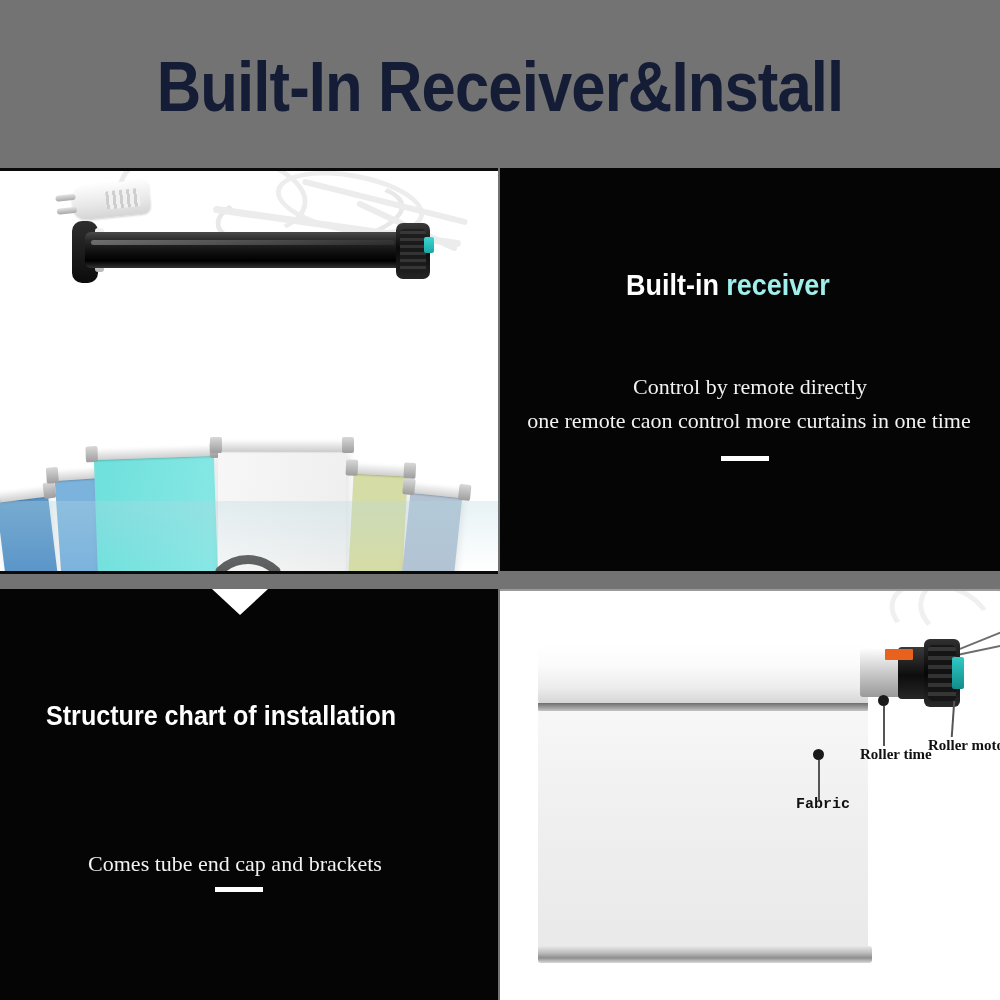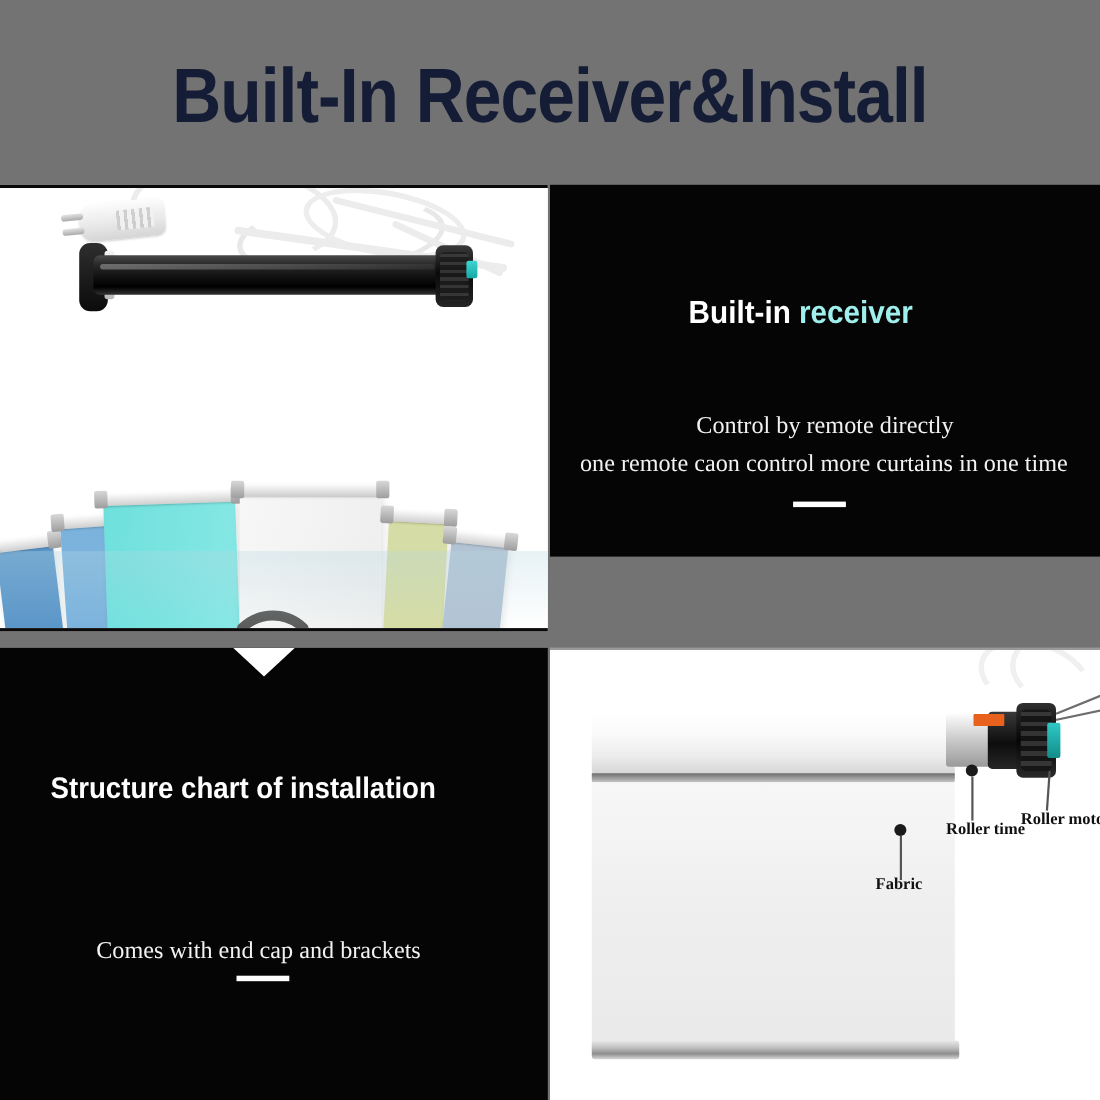--- a/index.html
+++ b/index.html
@@ -36,21 +36,21 @@
     transform-origin: center center;
     white-space: nowrap;
   }
 
   
   .panel {
     position: absolute;
     overflow: hidden;
   }
   .panel-tl { left: 0;   top: 168px; width: 498px; height: 400px; background: #ffffff; border-top: 3px solid #0a0a0a; border-bottom: 3px solid #0a0a0a;}
-  .panel-tr { left: 500px; top: 168px; width: 500px; height: 338px; background: #050505; }
+  .panel-tr { left: 500px; top: 168px; width: 500px; height: 403px; background: #050505; }
   .panel-bl { left: 0;   top: 589px; width: 498px; height: 411px; background: #050505; }
   .panel-br { left: 500px; top: 589px; width: 500px; height: 411px; background: #ffffff; border-top: 2px solid #9a9a9a; }
 
   
   .notch {
     position: absolute;
     top: 0;
     width: 0; height: 0;
     border-left: 28px solid transparent;
     border-right: 28px solid transparent;
@@ -412,21 +412,21 @@
     <div class="dark-body" style="left:-5px; top:236px; width:508px;">one remote caon control more curtains in one time</div>
 
     <div class="rule" style="left:221px; top:288px;"></div>
   </div>
 
   <div class="panel panel-bl">
     <div class="notch notch-bl"></div>
 
     <div class="dark-heading" style="left:46px; top:110px; font-size:27px;">Structure chart of installation</div>
 
-    <div class="dark-body" style="left:0; top:258px; width:470px;">Comes with end cap and brackets</div>
+    <div class="dark-body" style="left:0; top:258px; width:470px;">Comes tube end cap and brackets</div>
 
     <div class="rule" style="left:215px; top:298px;"></div>
   </div>
 
   <div class="panel panel-br">
     <div class="br-stage">
 
       <div class="rb-cable a"></div>
       <div class="rb-cable b"></div>
       <div class="rb-wire w1"></div>
@@ -438,21 +438,21 @@
       <div class="rb-black"></div>
       <div class="rb-orange-label"></div>
       <div class="rb-crown"></div>
       <div class="rb-teal"></div>
 
       <div class="rb-fabric"></div>
       <div class="rb-bottom-rail"></div>
 
       <div class="callout-dot" style="left:313px; top:158px;"></div>
       <div class="callout-line" style="left:318px; top:169px; height:40px;"></div>
-      <div class="callout-text" style="left:296px; top:205px;">Fabric</div>
+      <div class="callout-text" style="left:296px; top:205px;font-family:Liberation Mono, monospace;">Fabric</div>
 
       <div class="callout-dot" style="left:378px; top:104px;"></div>
       <div class="callout-line" style="left:383px; top:115px; height:40px;"></div>
       <div class="callout-text" style="left:360px; top:155px;">Roller time</div>
 
       <div class="callout-line" style="left:452px; top:110px; height:36px; transform:rotate(4deg);"></div>
       <div class="callout-text" style="left:428px; top:146px;">Roller motor</div>
     </div>
   </div>
 

